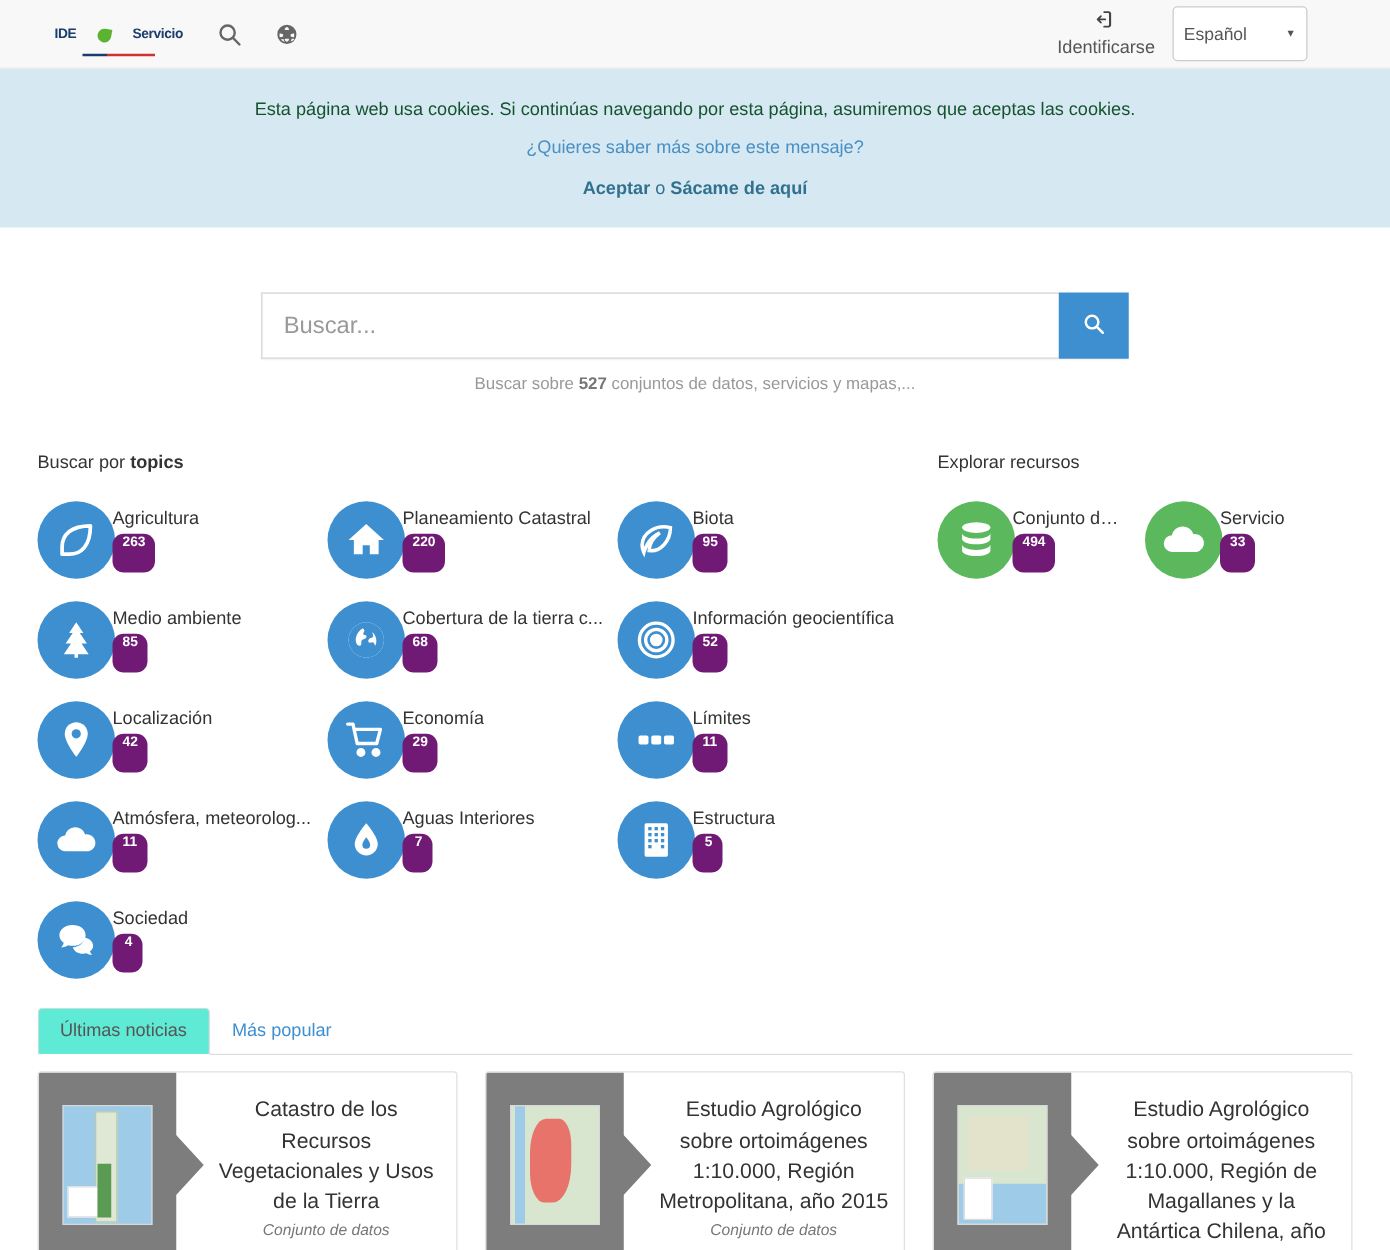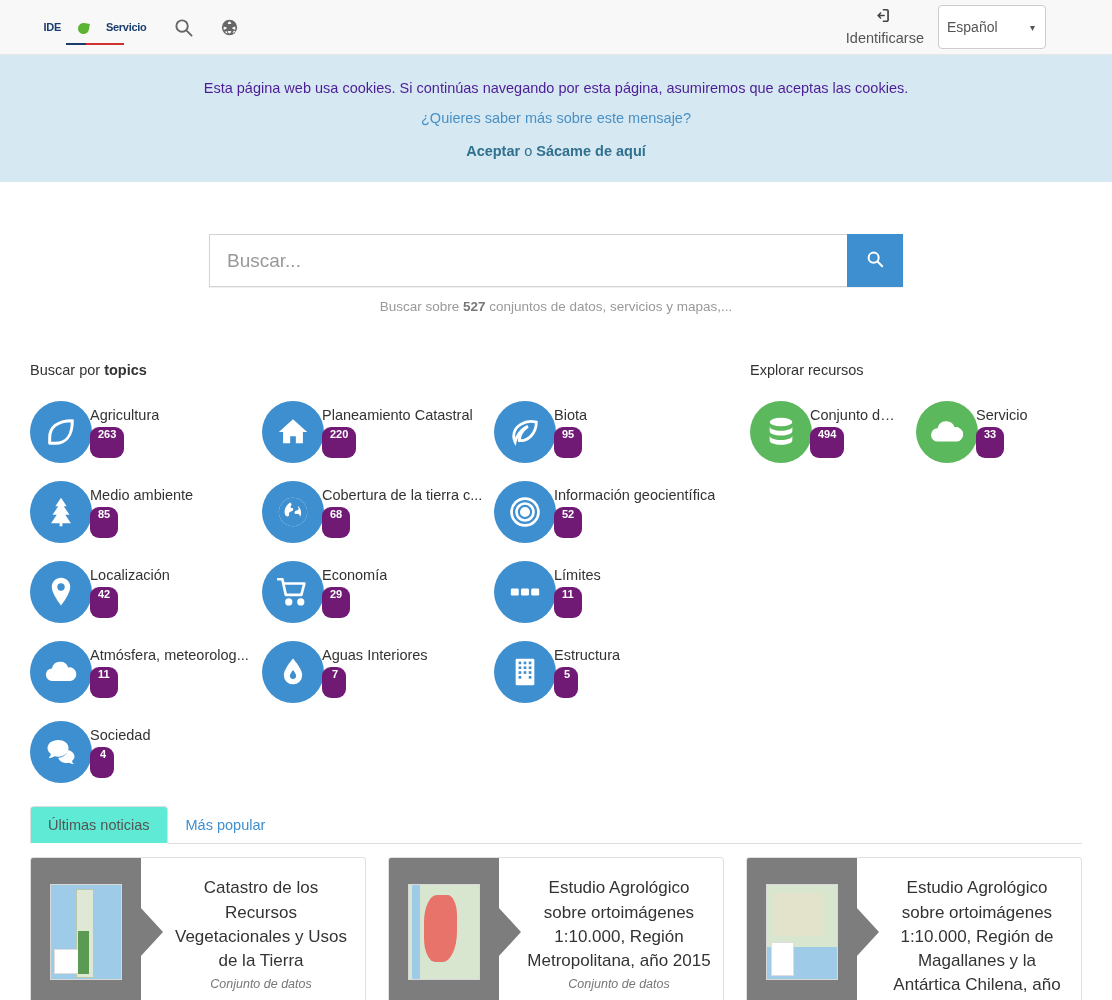--- a/index.html
+++ b/index.html
@@ -80,21 +80,21 @@
     pointer-events: none; color: #555; font-size: 10px;
   }
 
   
   .cookie {
     background: #d6e9f2;
     padding: 22px 20px 20px;
     text-align: center;
     line-height: 1.55;
   }
-  .cookie-text  { color: #4c1d95; font-size: 14.5px; }
+  .cookie-text  { color: #14532d; font-size: 14.5px; }
   .cookie-link  { color: #4a90c4; font-size: 14.5px; cursor: pointer; display:block; margin-top: 8px; }
   .cookie-actions { margin-top: 10px; font-size: 14.5px; color: #31708f; }
   .cookie-actions b { cursor: pointer; }
   .cookie-or { font-weight: normal; margin: 0 4px; }
 
   
   .searchzone { padding: 52px 0 0; }
   .searchbar {
     width: 694px; margin: 0 auto;
     display: flex; height: 53px;

